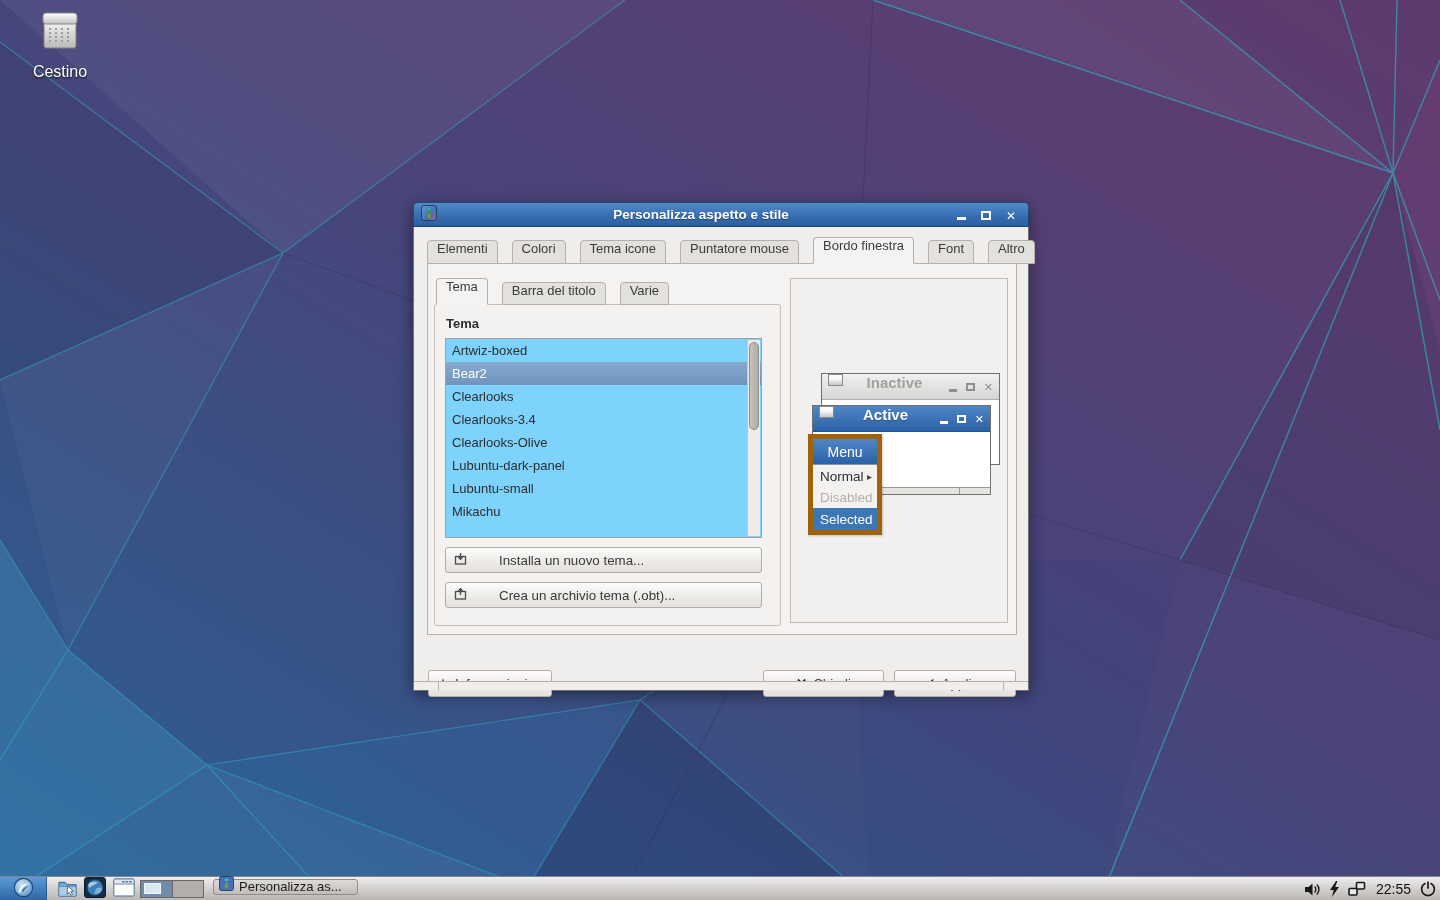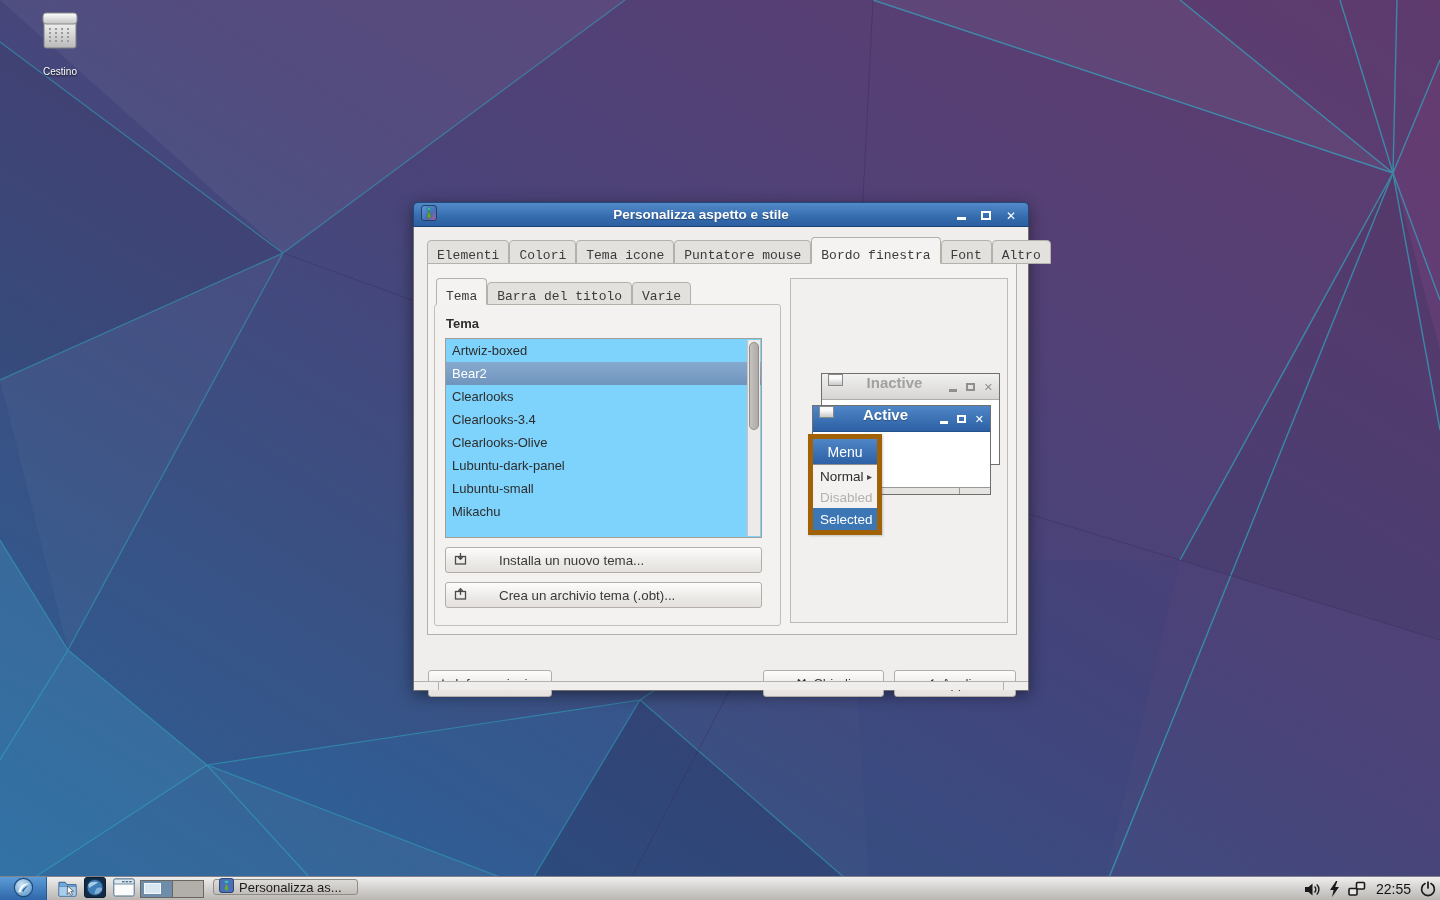--- a/index.html
+++ b/index.html
@@ -4,21 +4,21 @@
 <style>
   * { margin:0; padding:0; box-sizing:border-box; }
   html,body { width:1440px; height:900px; overflow:hidden; }
   body { font-family:"Liberation Sans","DejaVu Sans",sans-serif; font-size:13px; color:#2f2f2f; }
   #desktop { position:relative; width:1440px; height:900px; background:#4a4176; overflow:hidden; }
   .wallpaper { position:absolute; inset:0; }
 
   
   .desk-icon { position:absolute; left:14px; top:8px; width:92px; text-align:center; cursor:default; }
   .desk-icon .ic { display:block; margin:0 auto 4px; }
-  .desk-icon .lbl { color:#fff; font-size:10px; text-shadow:0 1px 2px rgba(0,0,0,.85); }
+  .desk-icon .lbl { color:#fff; font-size:16px; text-shadow:0 1px 2px rgba(0,0,0,.85); }
 
   
   .window { position:absolute; left:413px; top:202px; width:616px; height:489px;
             box-shadow:0 4px 16px rgba(0,0,0,.45); border-radius:5px 5px 0 0; }
   .titlebar { position:absolute; left:0; top:0; right:0; height:25px;
               background:linear-gradient(#538ac9,#356cae 60%,#2c5fa0);
               border:1px solid #1f4978; border-bottom:1px solid #1b4272;
               border-radius:5px 5px 0 0; display:flex; align-items:center; padding:0 7px; }
   .titlebar .w-title { position:absolute; left:40px; right:80px; text-align:center;
               color:#fff; font-weight:bold; font-size:13.5px; text-shadow:0 1px 1px rgba(0,0,0,.35);
@@ -27,23 +27,23 @@
   .tbtn { width:14px; height:14px; display:flex; align-items:center; justify-content:center; cursor:pointer; }
   .glyph-min { width:9px; height:3px; background:#fff; margin-top:6px; }
   .glyph-max { width:10px; height:9px; border:2px solid #fff; }
   .glyph-close { color:#fff; font-weight:bold; font-size:12px; line-height:12px; }
 
   .win-body { position:absolute; left:0; top:25px; right:0; bottom:0;
               background:#f0eeec; border:1px solid #72706e; border-top:none; }
 
   
   .tabrow { position:absolute; left:13px; top:10px; height:27px; display:flex; align-items:flex-end; z-index:3; }
-  .tab { height:24px; padding:0 9px; display:flex; align-items:flex-end; background:#e3e1de;
-         border:1px solid #b5b0aa; border-radius:4px 4px 0 0; margin-right:0; cursor:pointer;
-         color:#3b3b3b; white-space:nowrap;font-family:Liberation Mono, monospace; }
+  .tab { height:24px; padding:0 9px; display:flex; align-items:flex-start; background:#e3e1de;
+         border:1px solid #b5b0aa; border-radius:4px 4px 0 0; margin-right:14px; cursor:pointer;
+         color:#3b3b3b; white-space:nowrap; }
   .tab.active { height:27px; background:#f4f3f1; border-bottom:1px solid #f4f3f1; font-size:13px; }
 
   .notebook { position:absolute; left:13px; top:36px; width:590px; height:372px;
               background:#f4f3f1; border:1px solid #b5b0aa; z-index:2; }
 
   
   .inner-tabrow { position:absolute; left:8px; top:14px; height:27px; display:flex; align-items:flex-end; z-index:3; }
   .inner-tabrow .tab { height:23px; }
   .inner-tabrow .tab.active { height:27px; }
 
@@ -106,21 +106,21 @@
               background:linear-gradient(#5b9bd8,#2f67a8); border-right:1px solid #2a5a93;
               display:flex; align-items:center; justify-content:center; cursor:pointer; }
   .launcher { position:absolute; top:1px; height:22px; display:flex; align-items:center; justify-content:center; cursor:pointer; }
   .pager { position:absolute; left:140px; top:3px; height:18px; display:flex; border:1px solid #6a6661; cursor:pointer; }
   .ws { width:31px; height:16px; }
   .ws.active { background:#6f8dab; position:relative; }
   .ws.active .mini { position:absolute; left:3px; top:2px; width:17px; height:11px; background:#d9e7f3; border:1px solid #f2f7fb; }
   .ws.other { background:#b2aeaa; border-left:1px solid #6a6661; }
   .task-btn { position:absolute; left:213px; top:2px; width:145px; height:16px;
               background:linear-gradient(#dddbd8,#c1beba); border:1px solid #8f8b87; border-radius:3px;
-              display:flex; align-items:center; gap:5px; padding:0 5px; cursor:pointer; }
+              display:flex; align-items:flex-end; gap:5px; padding:0 5px; cursor:pointer; }
   .task-btn .t-lbl { color:#1c1c1c; font-size:13px; white-space:nowrap; overflow:hidden; }
   .tray { position:absolute; right:4px; top:0; height:24px; display:flex; align-items:center; gap:7px; }
   .tray .ticon { display:flex; align-items:center; justify-content:center; cursor:pointer; }
   .clock { color:#111; font-size:14px; padding:0 2px; }
 </style>
 </head>
 <body>
 
 <div id="desktop">
 

